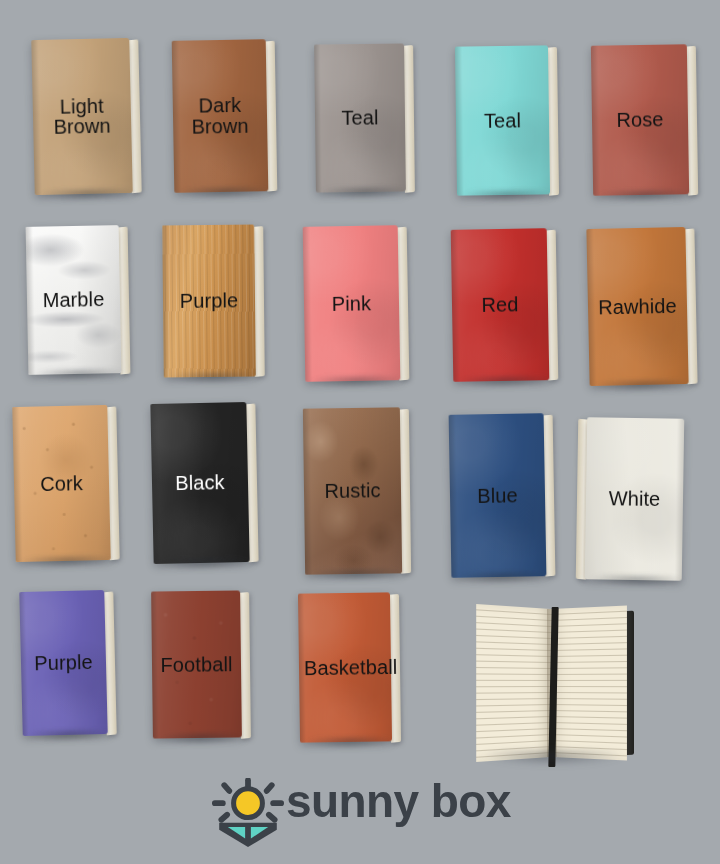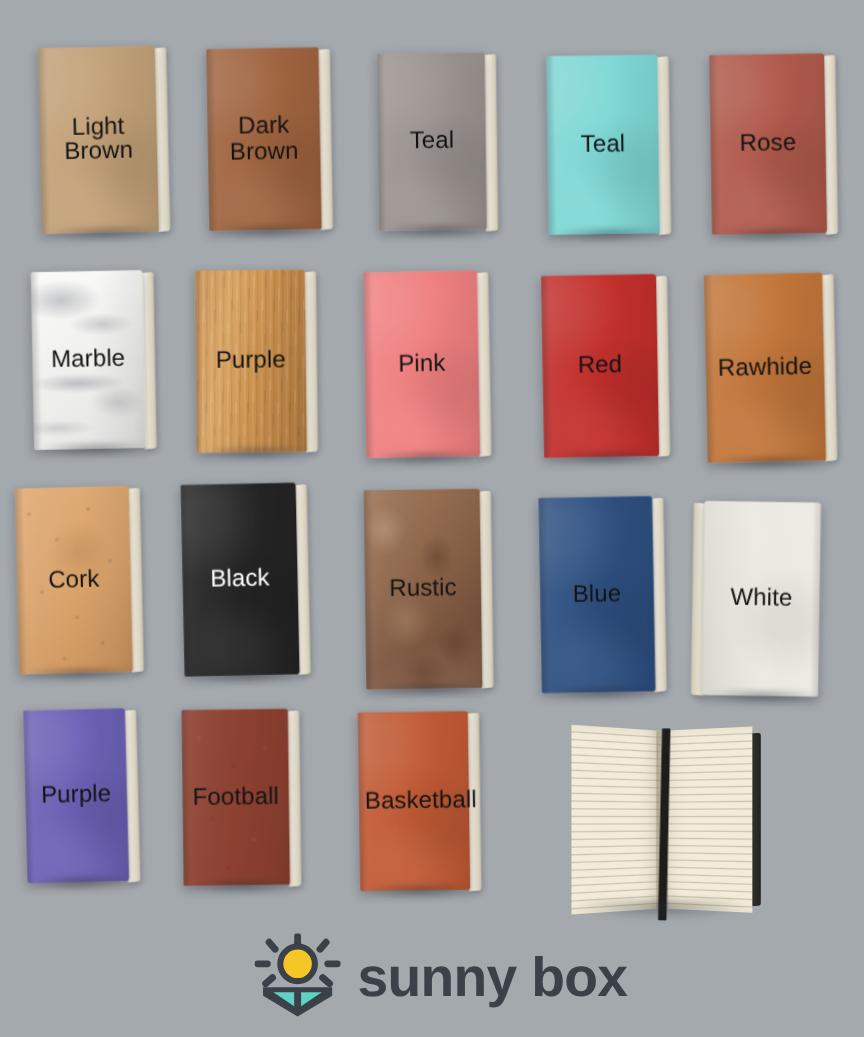--- a/index.html
+++ b/index.html
@@ -196,21 +196,21 @@
   }
   #open-book .obshadow{
     position:absolute;left:2%;right:0%;bottom:-9px;height:16px;
     background:radial-gradient(ellipse at 50% 35%,rgba(40,45,53,.40),rgba(40,45,53,0) 70%);
     filter:blur(3px);
   }
 
   
   #logo{
     position:absolute;
-    display:flex;align-items:center;gap:14px;
+    display:flex;gap:2px;
   }
   #logo .mark{width:72px;height:72px;display:block;}
   #logo .wordmark{
     font-size:46px;
     font-weight:bold;
     letter-spacing:-0.6px;
     color:#3b4148;
     line-height:1;
     user-select:none;
   }

